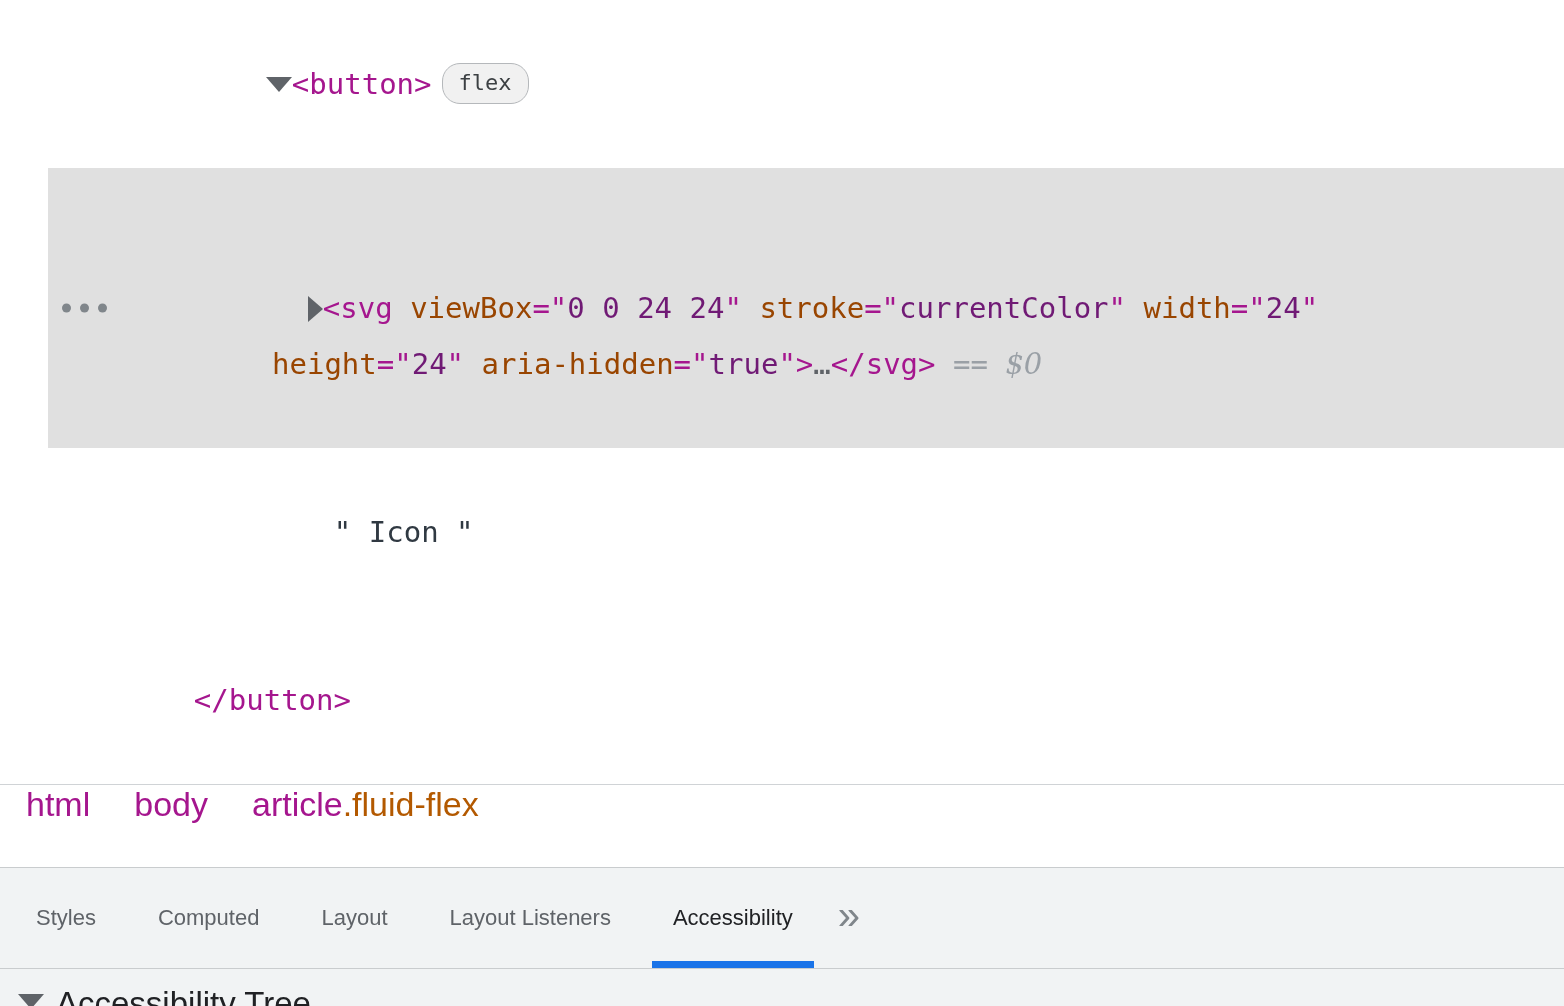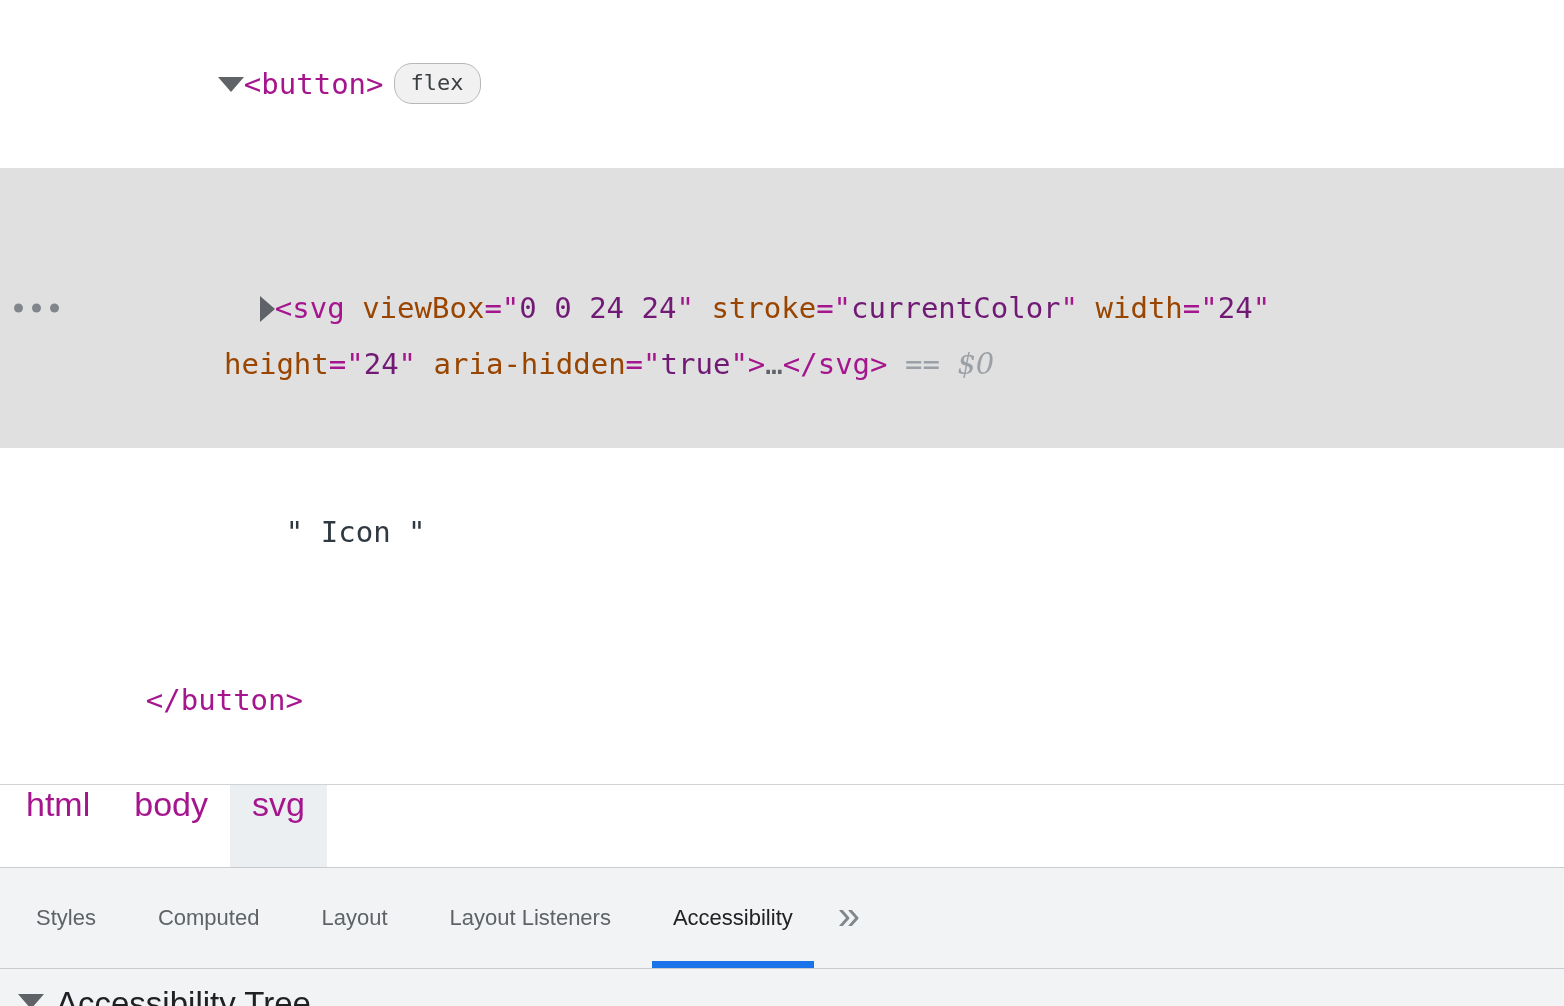--- a/index.html
+++ b/index.html
@@ -22,20 +22,21 @@
     padding: 0;
     font-family: "DejaVu Sans Mono", monospace;
     font-size: 29px;
     line-height: 56px;
     color: #303942;
   }
   .dom-row {
     position: relative;
     white-space: pre;
     min-height: 56px;
+    margin-left: 48px;
   }
   .dom-row.selected {
     background: #e0e0e0;
   }
   .dom-row .dots {
     position: absolute;
     left: 14px;
     top: 50%;
     transform: translateY(-50%);
     display: flex;
@@ -197,22 +198,23 @@
 
 <div class="hr-light"></div>
 
 <div class="crumbs">
   <div class="crumb">
     <span>html</span>
   </div>
   <div class="crumb">
     <span>body</span>
   </div>
-  <div class="crumb active">
-    <span>svg</span>
+  <div class="crumb">
+    <span>article</span>
+      <span class="cls">.fluid-flex</span>
   </div>
 </div>
 
 <div class="tabbar">
   <div class="tab">
     <span>Styles</span>
   </div>
   <div class="tab">
     <span>Computed</span>
   </div>

